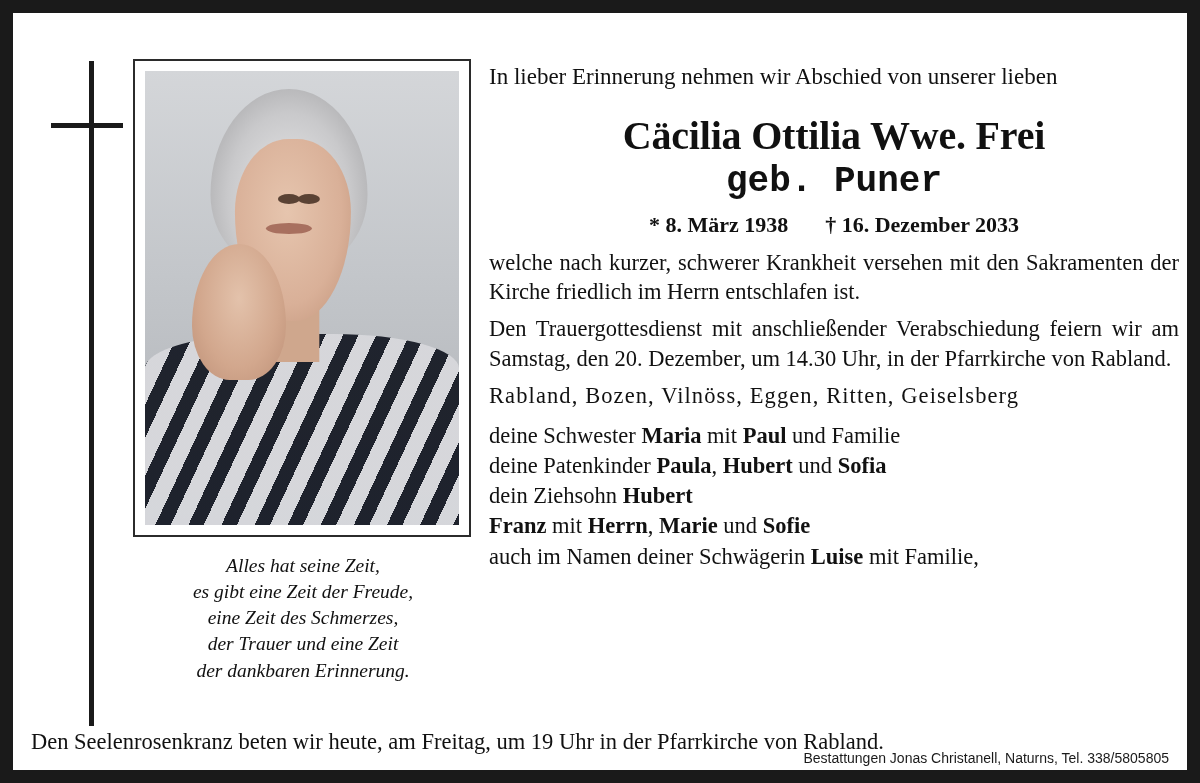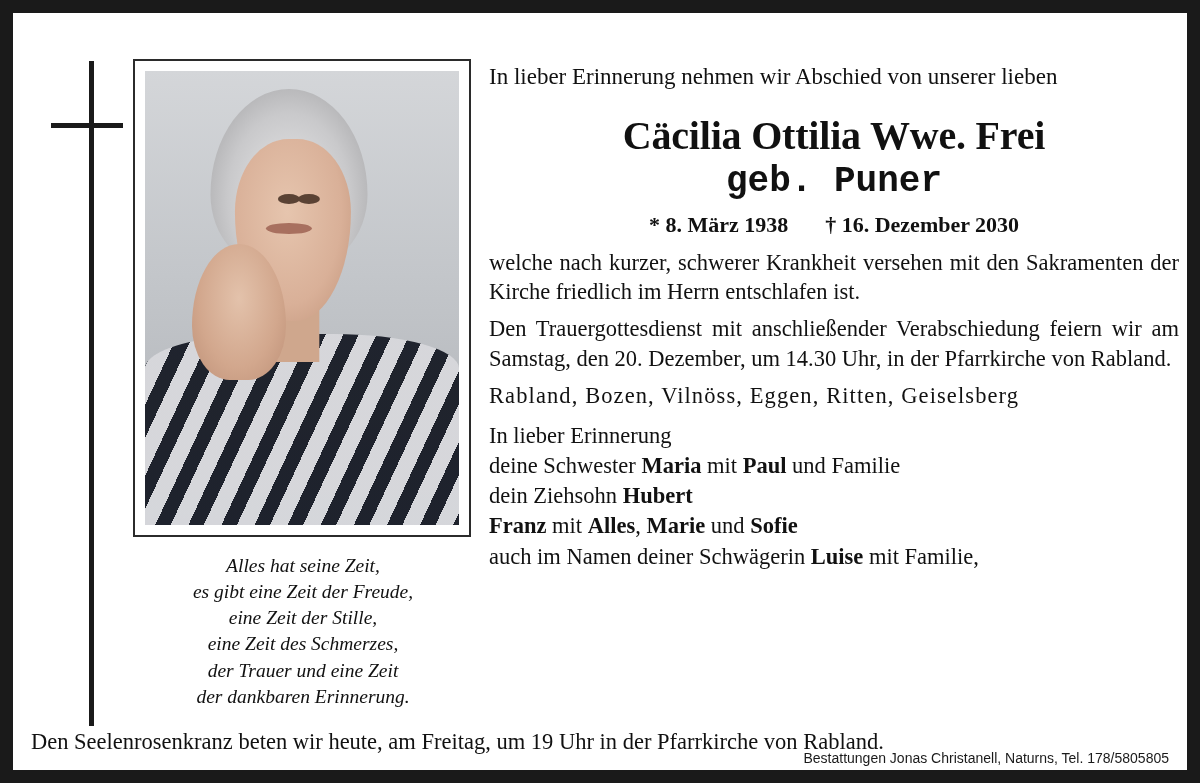--- a/index.html
+++ b/index.html
@@ -272,46 +272,45 @@
             <div class="ph-eye r"></div>
             <div class="ph-mouth"></div>
           </div>
           <div class="ph-hand"></div>
         </div>
       </div>
 
       <div class="verse">
         <div>Alles hat seine Zeit,</div>
         <div>es gibt eine Zeit der Freude,</div>
-        <div>eine Zeit der Stille,</div>
         <div>eine Zeit des Schmerzes,</div>
         <div>der Trauer und eine Zeit</div>
         <div>der dankbaren Erinnerung.</div>
       </div>
     </div>
 
     <div class="right-col">
       <div class="intro">In lieber Erinnerung nehmen wir Abschied von unserer lieben</div>
       <div class="name">Cäcilia Ottilia Wwe. Frei</div>
       <div class="maiden">geb. Puner</div>
       <div class="dates">
         <span>* 8. März 1938</span>
         <span class="gap"></span>
-        <span>† 16. Dezember 2030</span>
+        <span>† 16. Dezember 2033</span>
       </div>
       <div class="para">welche nach kurzer, schwerer Krankheit versehen mit den Sakramenten der Kirche friedlich im Herrn entschlafen ist.</div>
       <div class="para">Den Trauergottesdienst mit anschließender Verabschiedung feiern wir am Samstag, den 20. Dezember, um 14.30 Uhr, in der Pfarrkirche von Rabland.</div>
       <div class="places">Rabland, Bozen, Vilnöss, Eggen, Ritten, Geiselsberg</div>
 
       <div class="memory">
-        <div>In lieber Erinnerung</div>
         <div>deine Schwester <b>Maria</b> mit <b>Paul</b> und Familie</div>
+        <div>deine Patenkinder <b>Paula</b>, <b>Hubert</b> und <b>Sofia</b></div>
         <div>dein Ziehsohn <b>Hubert</b></div>
-        <div><b>Franz</b> mit <b>Alles</b>, <b>Marie</b> und <b>Sofie</b></div>
+        <div><b>Franz</b> mit <b>Herrn</b>, <b>Marie</b> und <b>Sofie</b></div>
         <div>auch im Namen deiner Schwägerin <b>Luise</b> mit Familie,</div>
       </div>
     </div>
 
     <div class="footer">Den Seelenrosenkranz beten wir heute, am Freitag, um 19 Uhr in der Pfarrkirche von Rabland.</div>
-    <div class="credit">Bestattungen Jonas Christanell, Naturns, Tel. 178/5805805</div>
+    <div class="credit">Bestattungen Jonas Christanell, Naturns, Tel. 338/5805805</div>
 
   </div>
 </div>
 
 </body></html>

